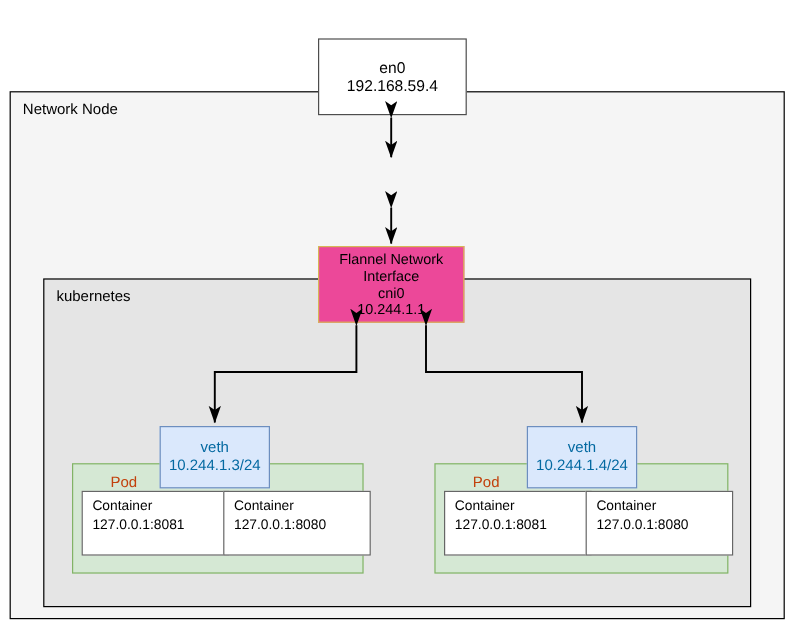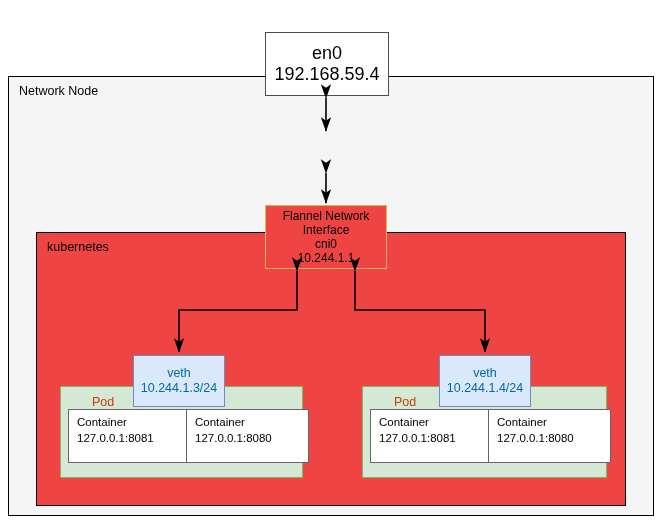--- a/index.html
+++ b/index.html
@@ -36,21 +36,21 @@
     height: 440px;
     background: #f5f5f5;
     border: 1px solid #000000;
   }
   
   #kubernetes {
     left: 36px;
     top: 232px;
     width: 590px;
     height: 274px;
-    background: #ef4444;
+    background: #e5e5e5;
     border: 1.5px solid #000000;
   }
   .container-label {
     position: absolute;
     left: 10px;
     top: 7px;
     font-size: 12.5px;
     color: #000000;
     white-space: nowrap;
   }
@@ -93,40 +93,40 @@
   #ctr-r1 { left: 370px; }
   #ctr-r2 { left: 488px; }
   
   #en0 {
     left: 265px;
     top: 32px;
     width: 124px;
     height: 64px;
     background: #ffffff;
     border: 1.5px solid #4d4d4d;
-    font-size: 18px;
+    font-size: 13px;
     white-space: pre-line;
   }
   
   #nat {
     left: 296px;
     top: 133px;
     width: 61px;
     height: 38px;
     background: #ffffff;
     border: 1.5px solid #4d4d4d;
     font-size: 12.5px;
   }
   
   #cni0 {
     left: 265px;
     top: 205px;
     width: 122px;
     height: 64px;
-    background: #ef4444;
+    background: #ec4899;
     border: 1.5px solid #d6b656;
     font-size: 12px;
     white-space: pre-line;
   }
   
   .veth {
     position: absolute;
     box-sizing: border-box;
     display: flex;
     align-items: center;

